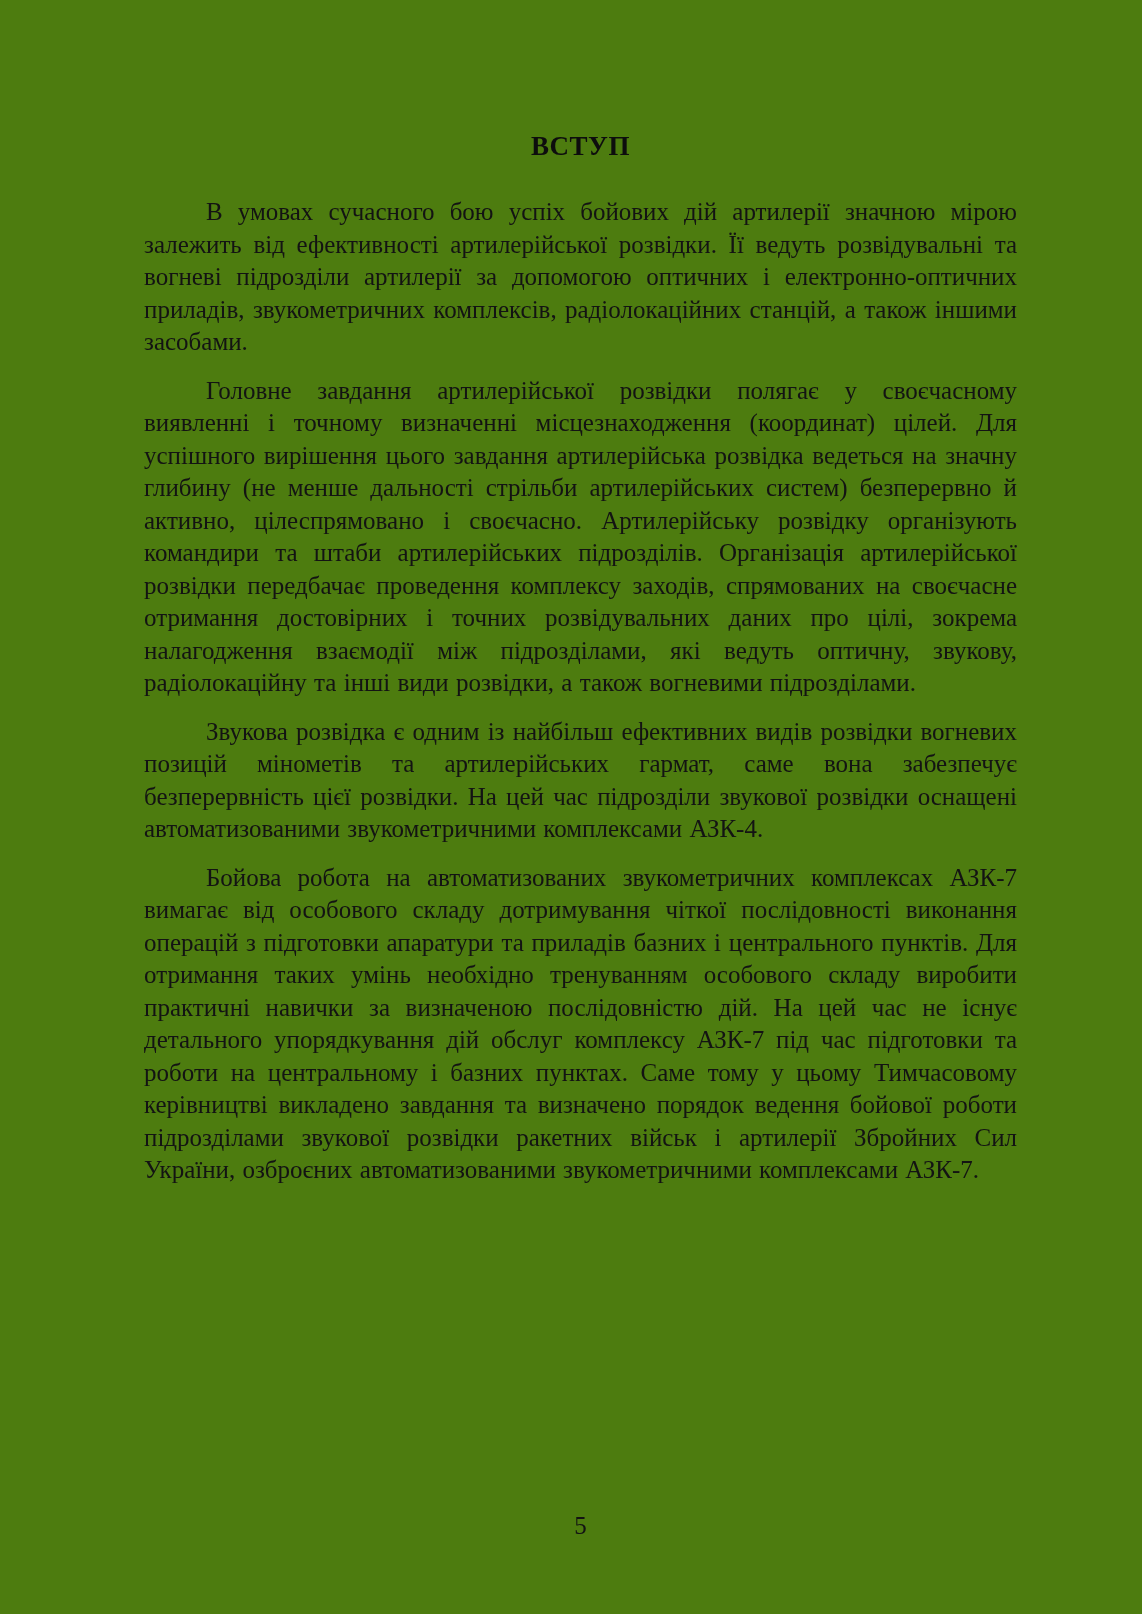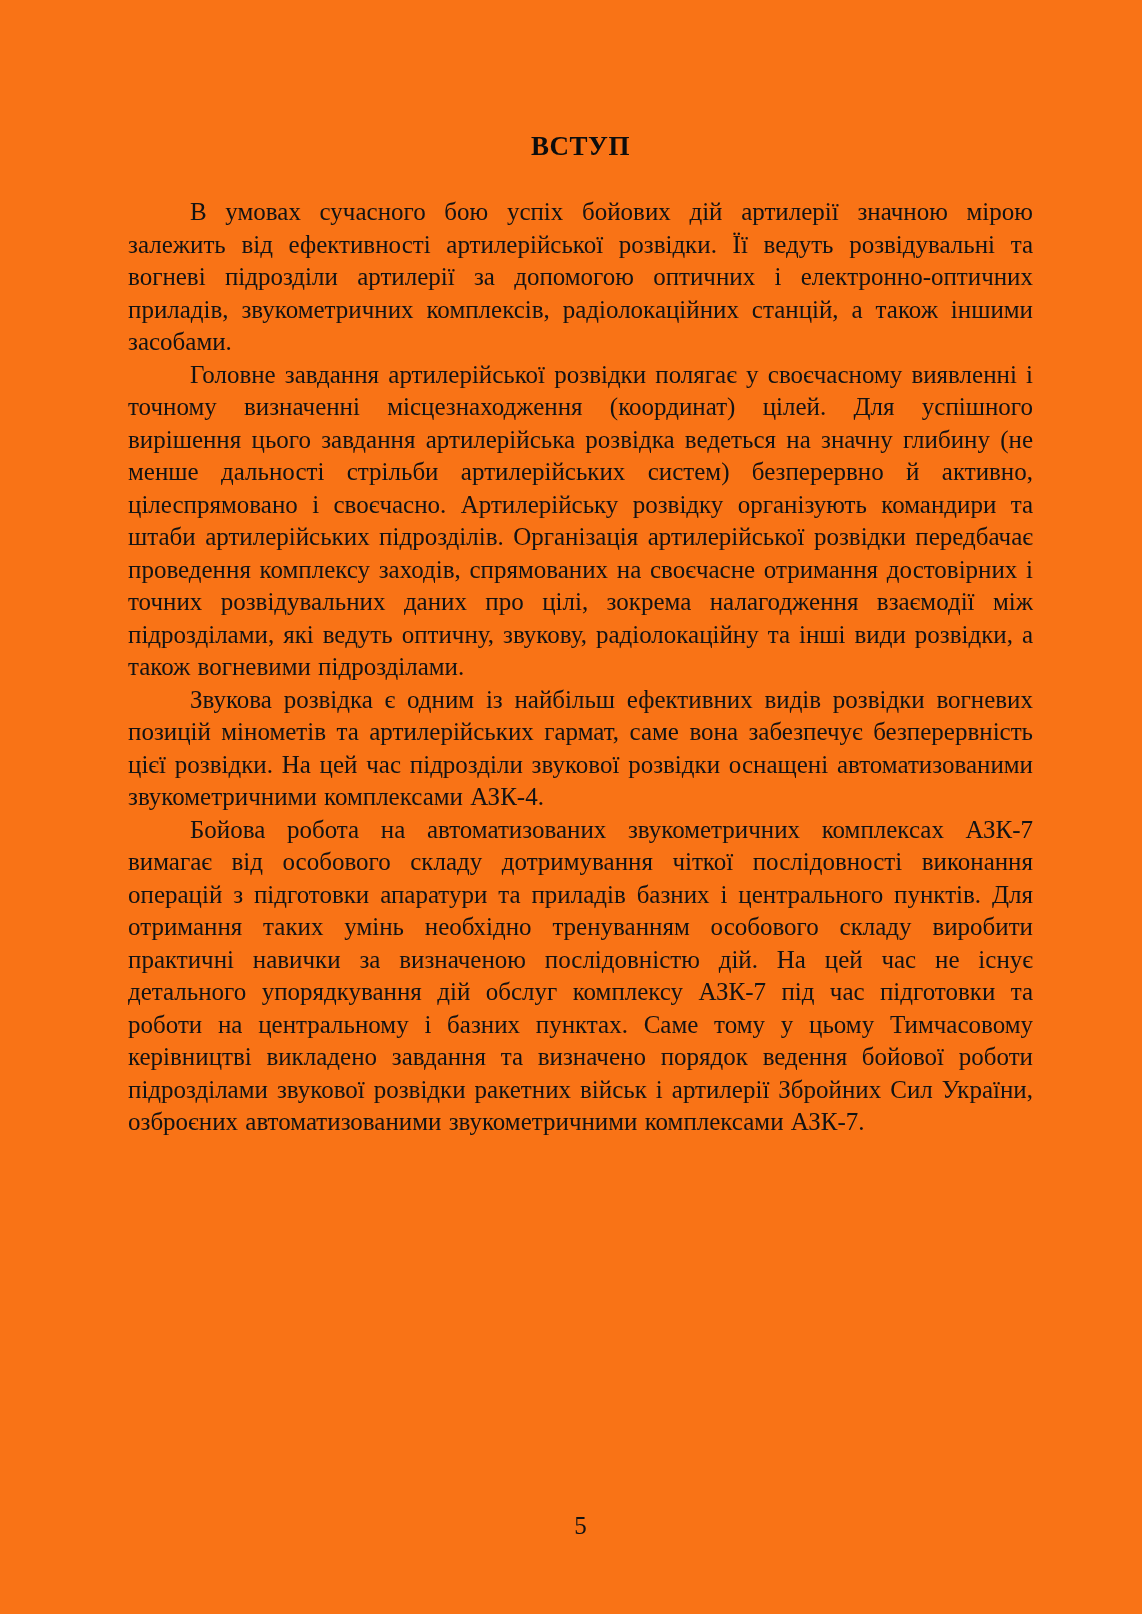--- a/index.html
+++ b/index.html
@@ -4,42 +4,42 @@
 <style>
   html, body {
     margin: 0;
     padding: 0;
     background: #ffffff;
   }
   .page {
     position: relative;
     width: 1142px;
     height: 1614px;
-    background: #f97316;
+    background: #4d7c0f;
     font-family: "Liberation Serif", "DejaVu Serif", serif;
     color: #111111;
     overflow: hidden;
   }
   .content {
     position: absolute;
     left: 128px;
     top: 130px;
     width: 905px;
   }
   .doc-title {
     margin: 0 0 33px 0;
     font-size: 27px;
     font-weight: bold;
     line-height: 33px;
     text-align: center;
     letter-spacing: 0.5px;
     color: #0d0d0d;
   }
   .body-text p {
-    margin: 0;
+    margin: 16px;
     font-size: 25px;
     line-height: 32.5px;
     text-align: justify;
     text-indent: 62px;
     color: #131313;
     word-spacing: 1px;
   }
   .page-number {
     position: absolute;
     top: 1510px;

